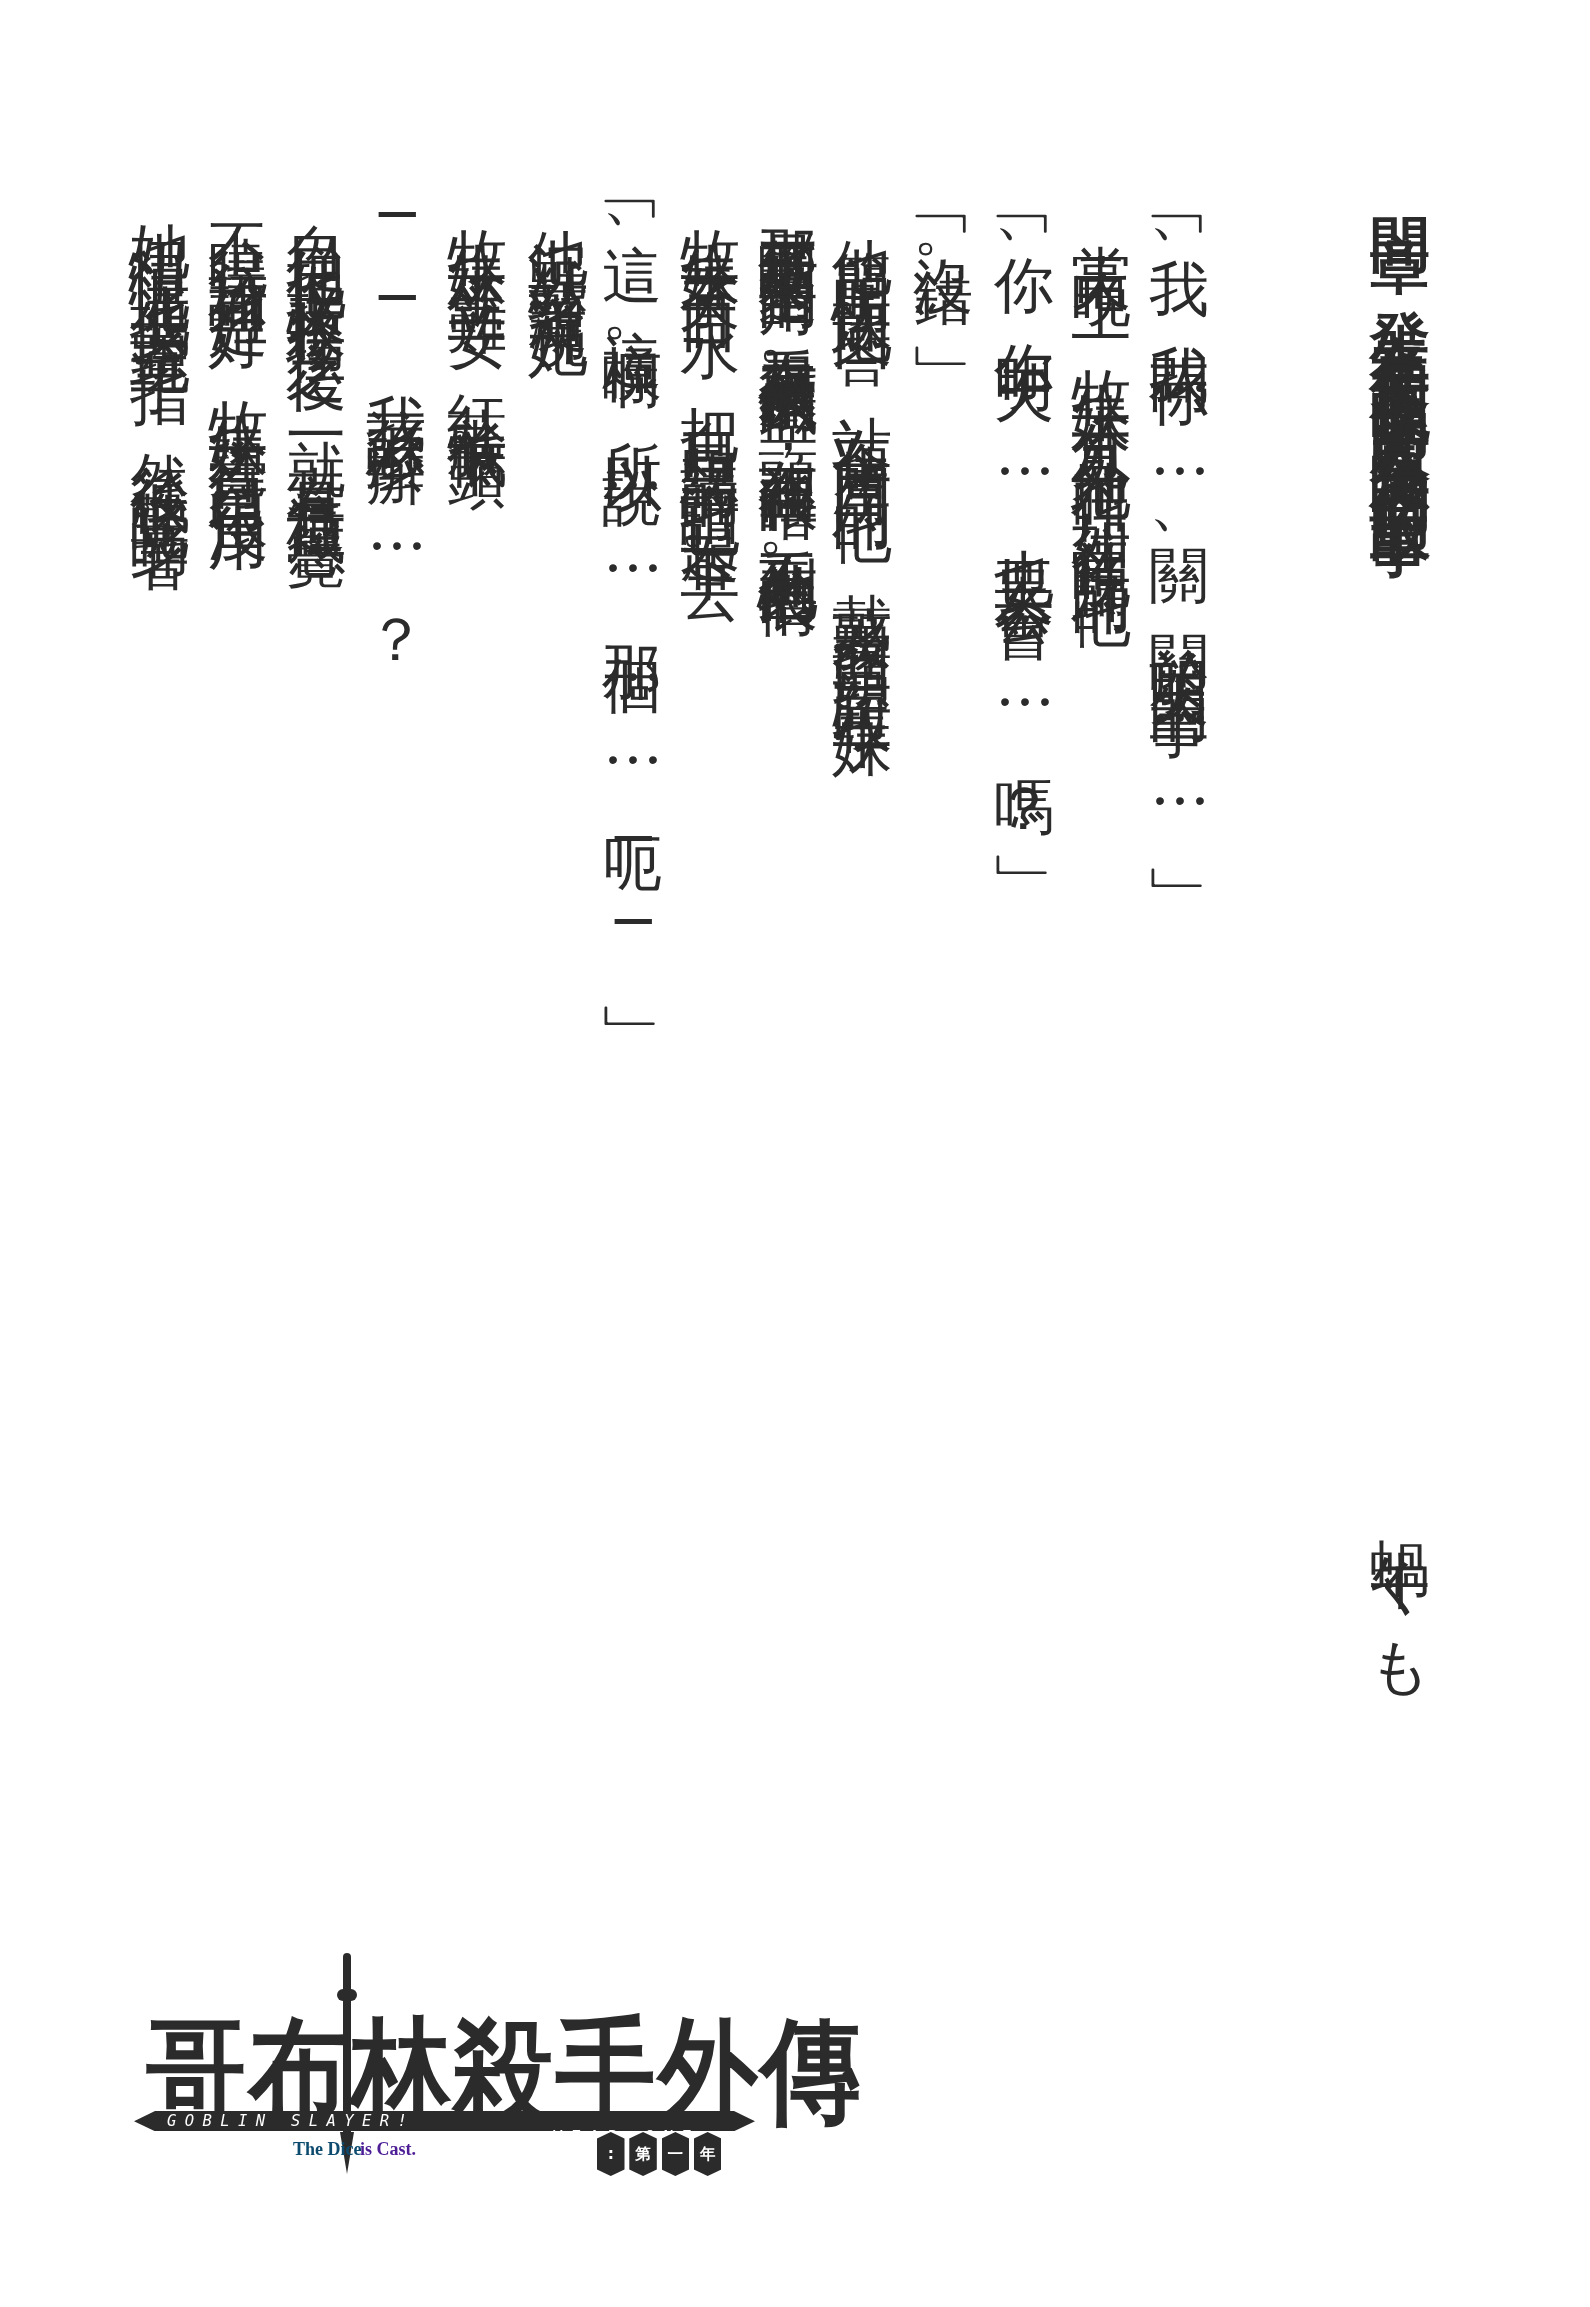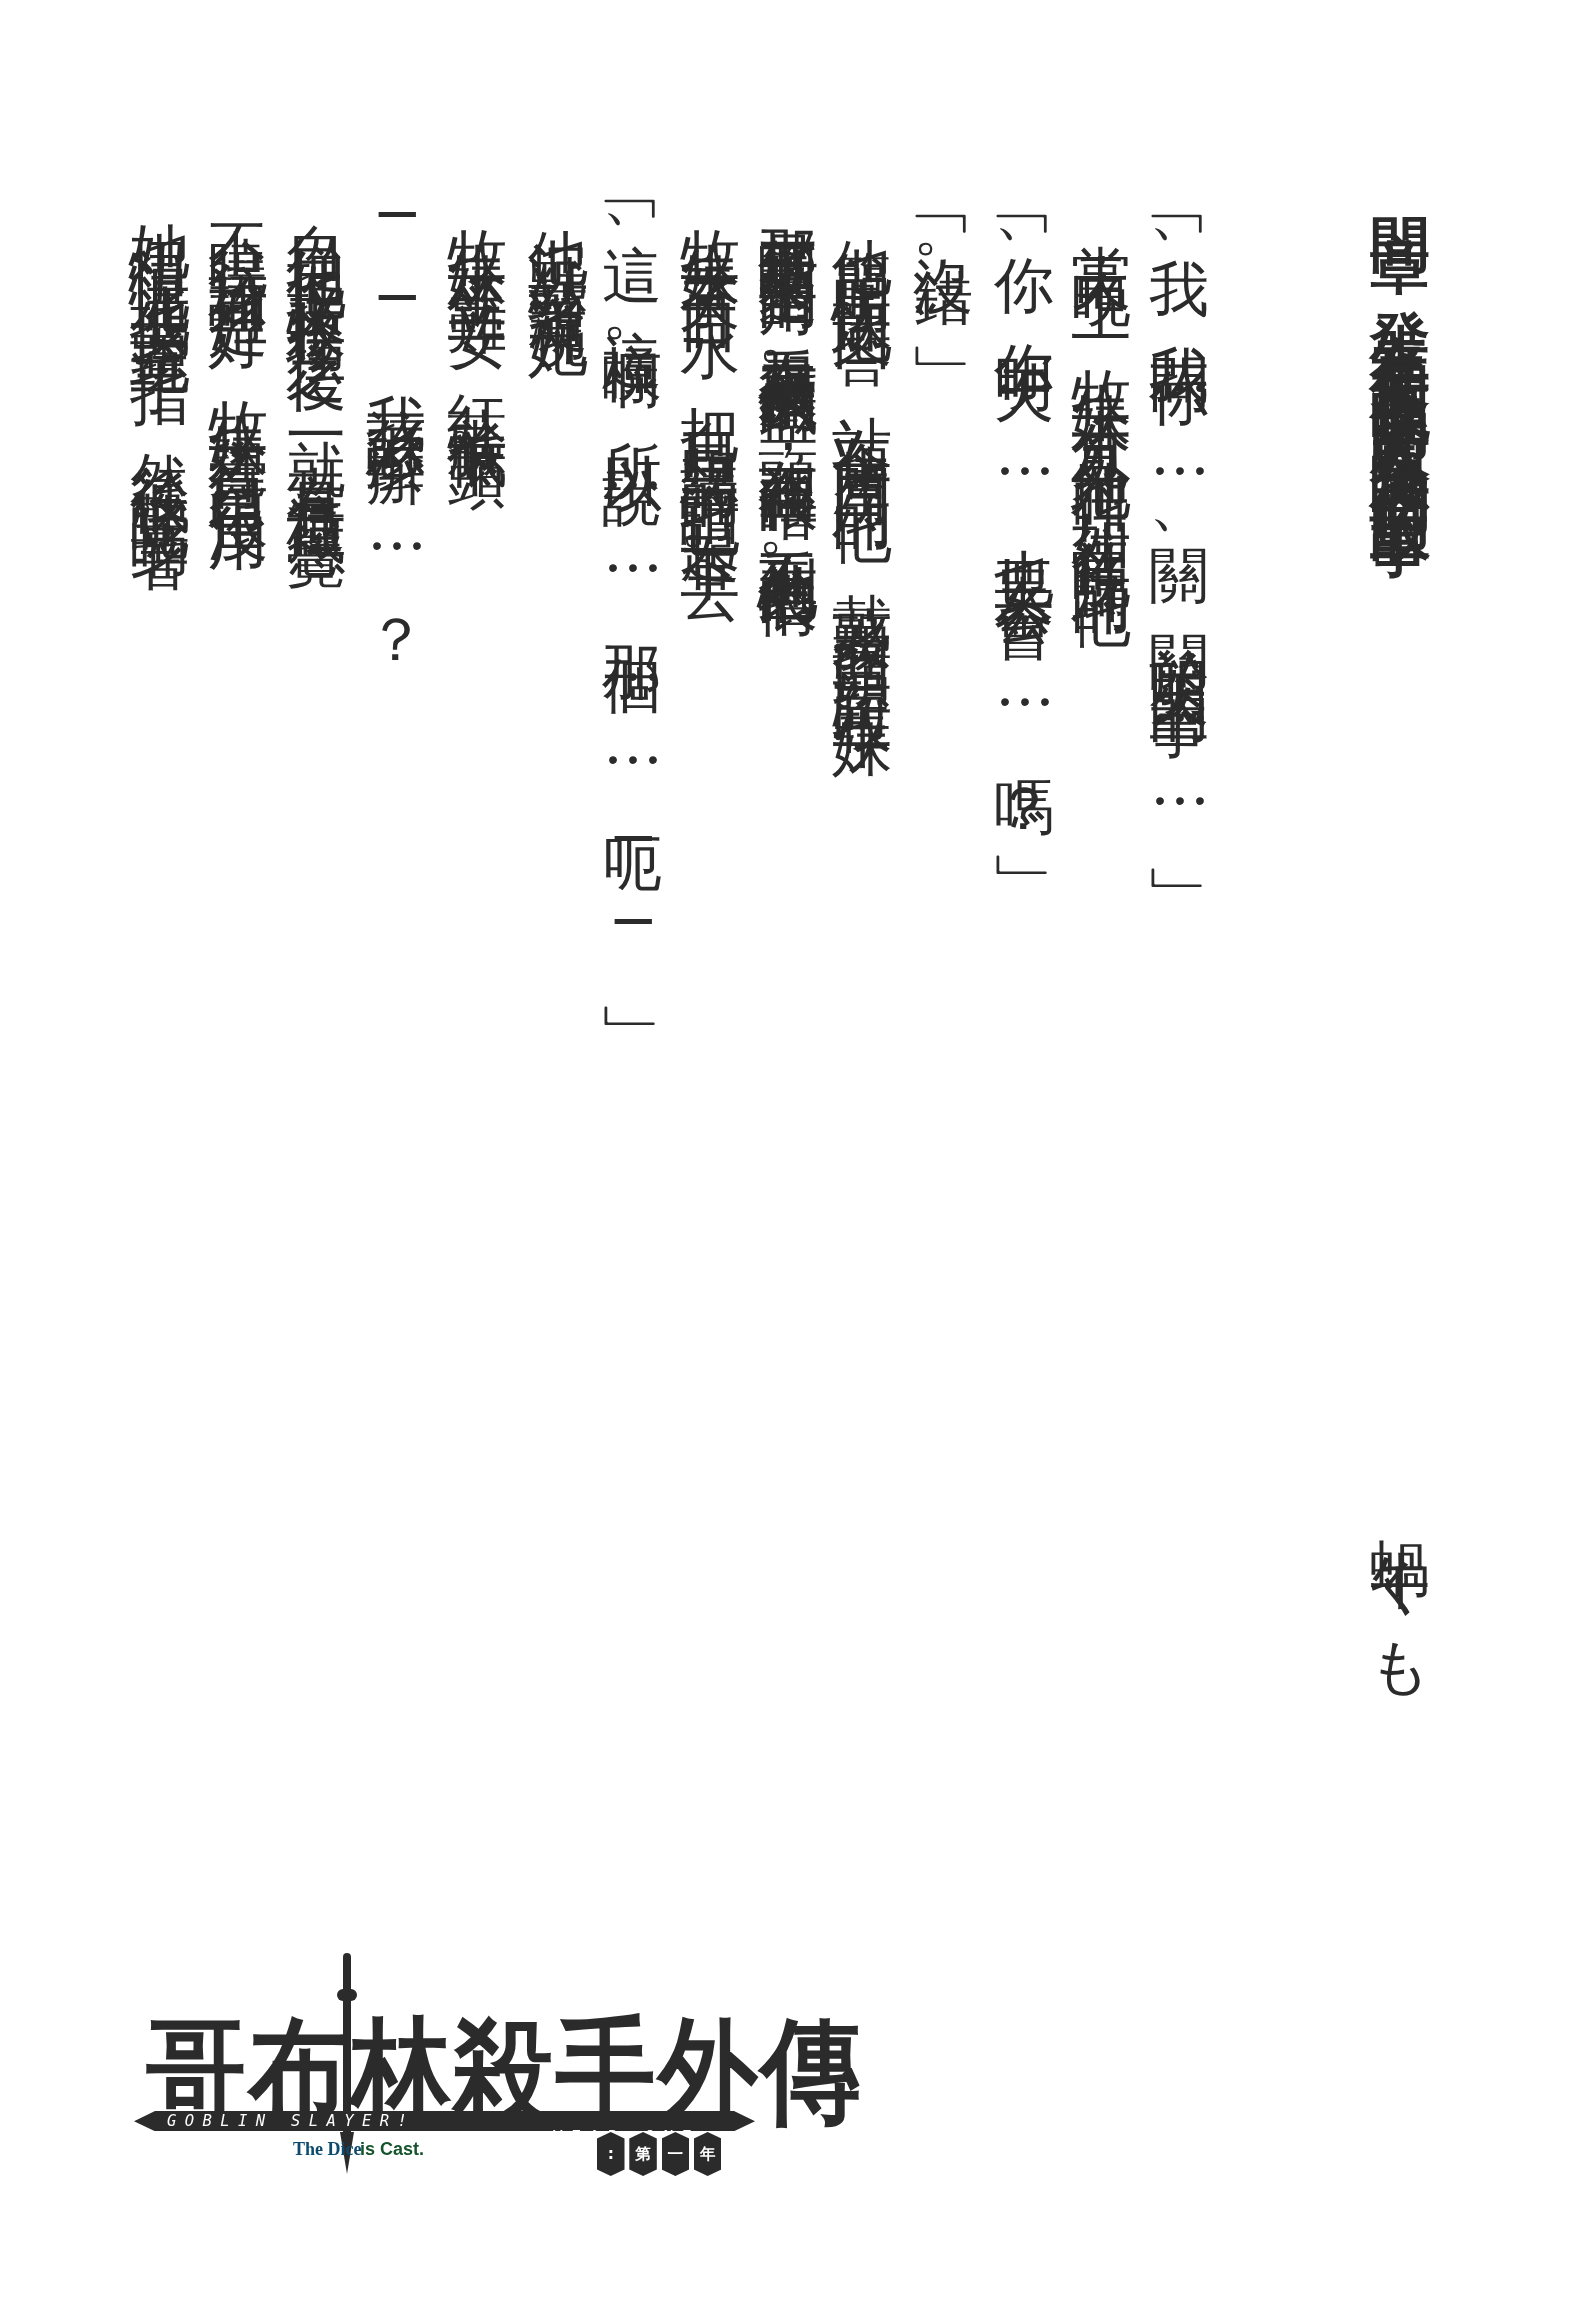--- a/index.html
+++ b/index.html
@@ -80,22 +80,22 @@
     font-size: 13px; letter-spacing: 3.6px; color: #ffffff; white-space: nowrap;
   }
   .banner-right .big { font-size: 16.7px; letter-spacing: 8.4px; }
   .tagline-left {
     position: absolute; left: 159px; top: 186px;
     font-family: "Liberation Serif", "DejaVu Serif", serif; font-weight: bold;
     font-size: 18px; color: #0c4a6e; white-space: nowrap;
   }
   .tagline-right {
     position: absolute; left: 226px; top: 186px;
-    font-family: Liberation Sans, sans-serif; font-weight: bold;
-    font-size: 18px; color: #14532d; white-space: nowrap;
+    font-family: Liberation Serif, serif; font-weight: bold;
+    font-size: 18px; color: #4c1d95; white-space: nowrap;
   }
   .sword-tip {
     position: absolute; left: 206px; top: 179px; width: 0; height: 0;
     border-left: 7.2px solid transparent; border-right: 7.2px solid transparent;
     border-top: 42px solid #2b2b2b;
   }
   .badges { position: absolute; left: 463px; top: 179px; display: flex; gap: 4.8px; }
   .badge {
     width: 27.5px; height: 44px; background: #2b2b2b; color: #ffffff;
     clip-path: polygon(50% 0, 100% 15%, 100% 85%, 50% 100%, 0 85%, 0 15%);

